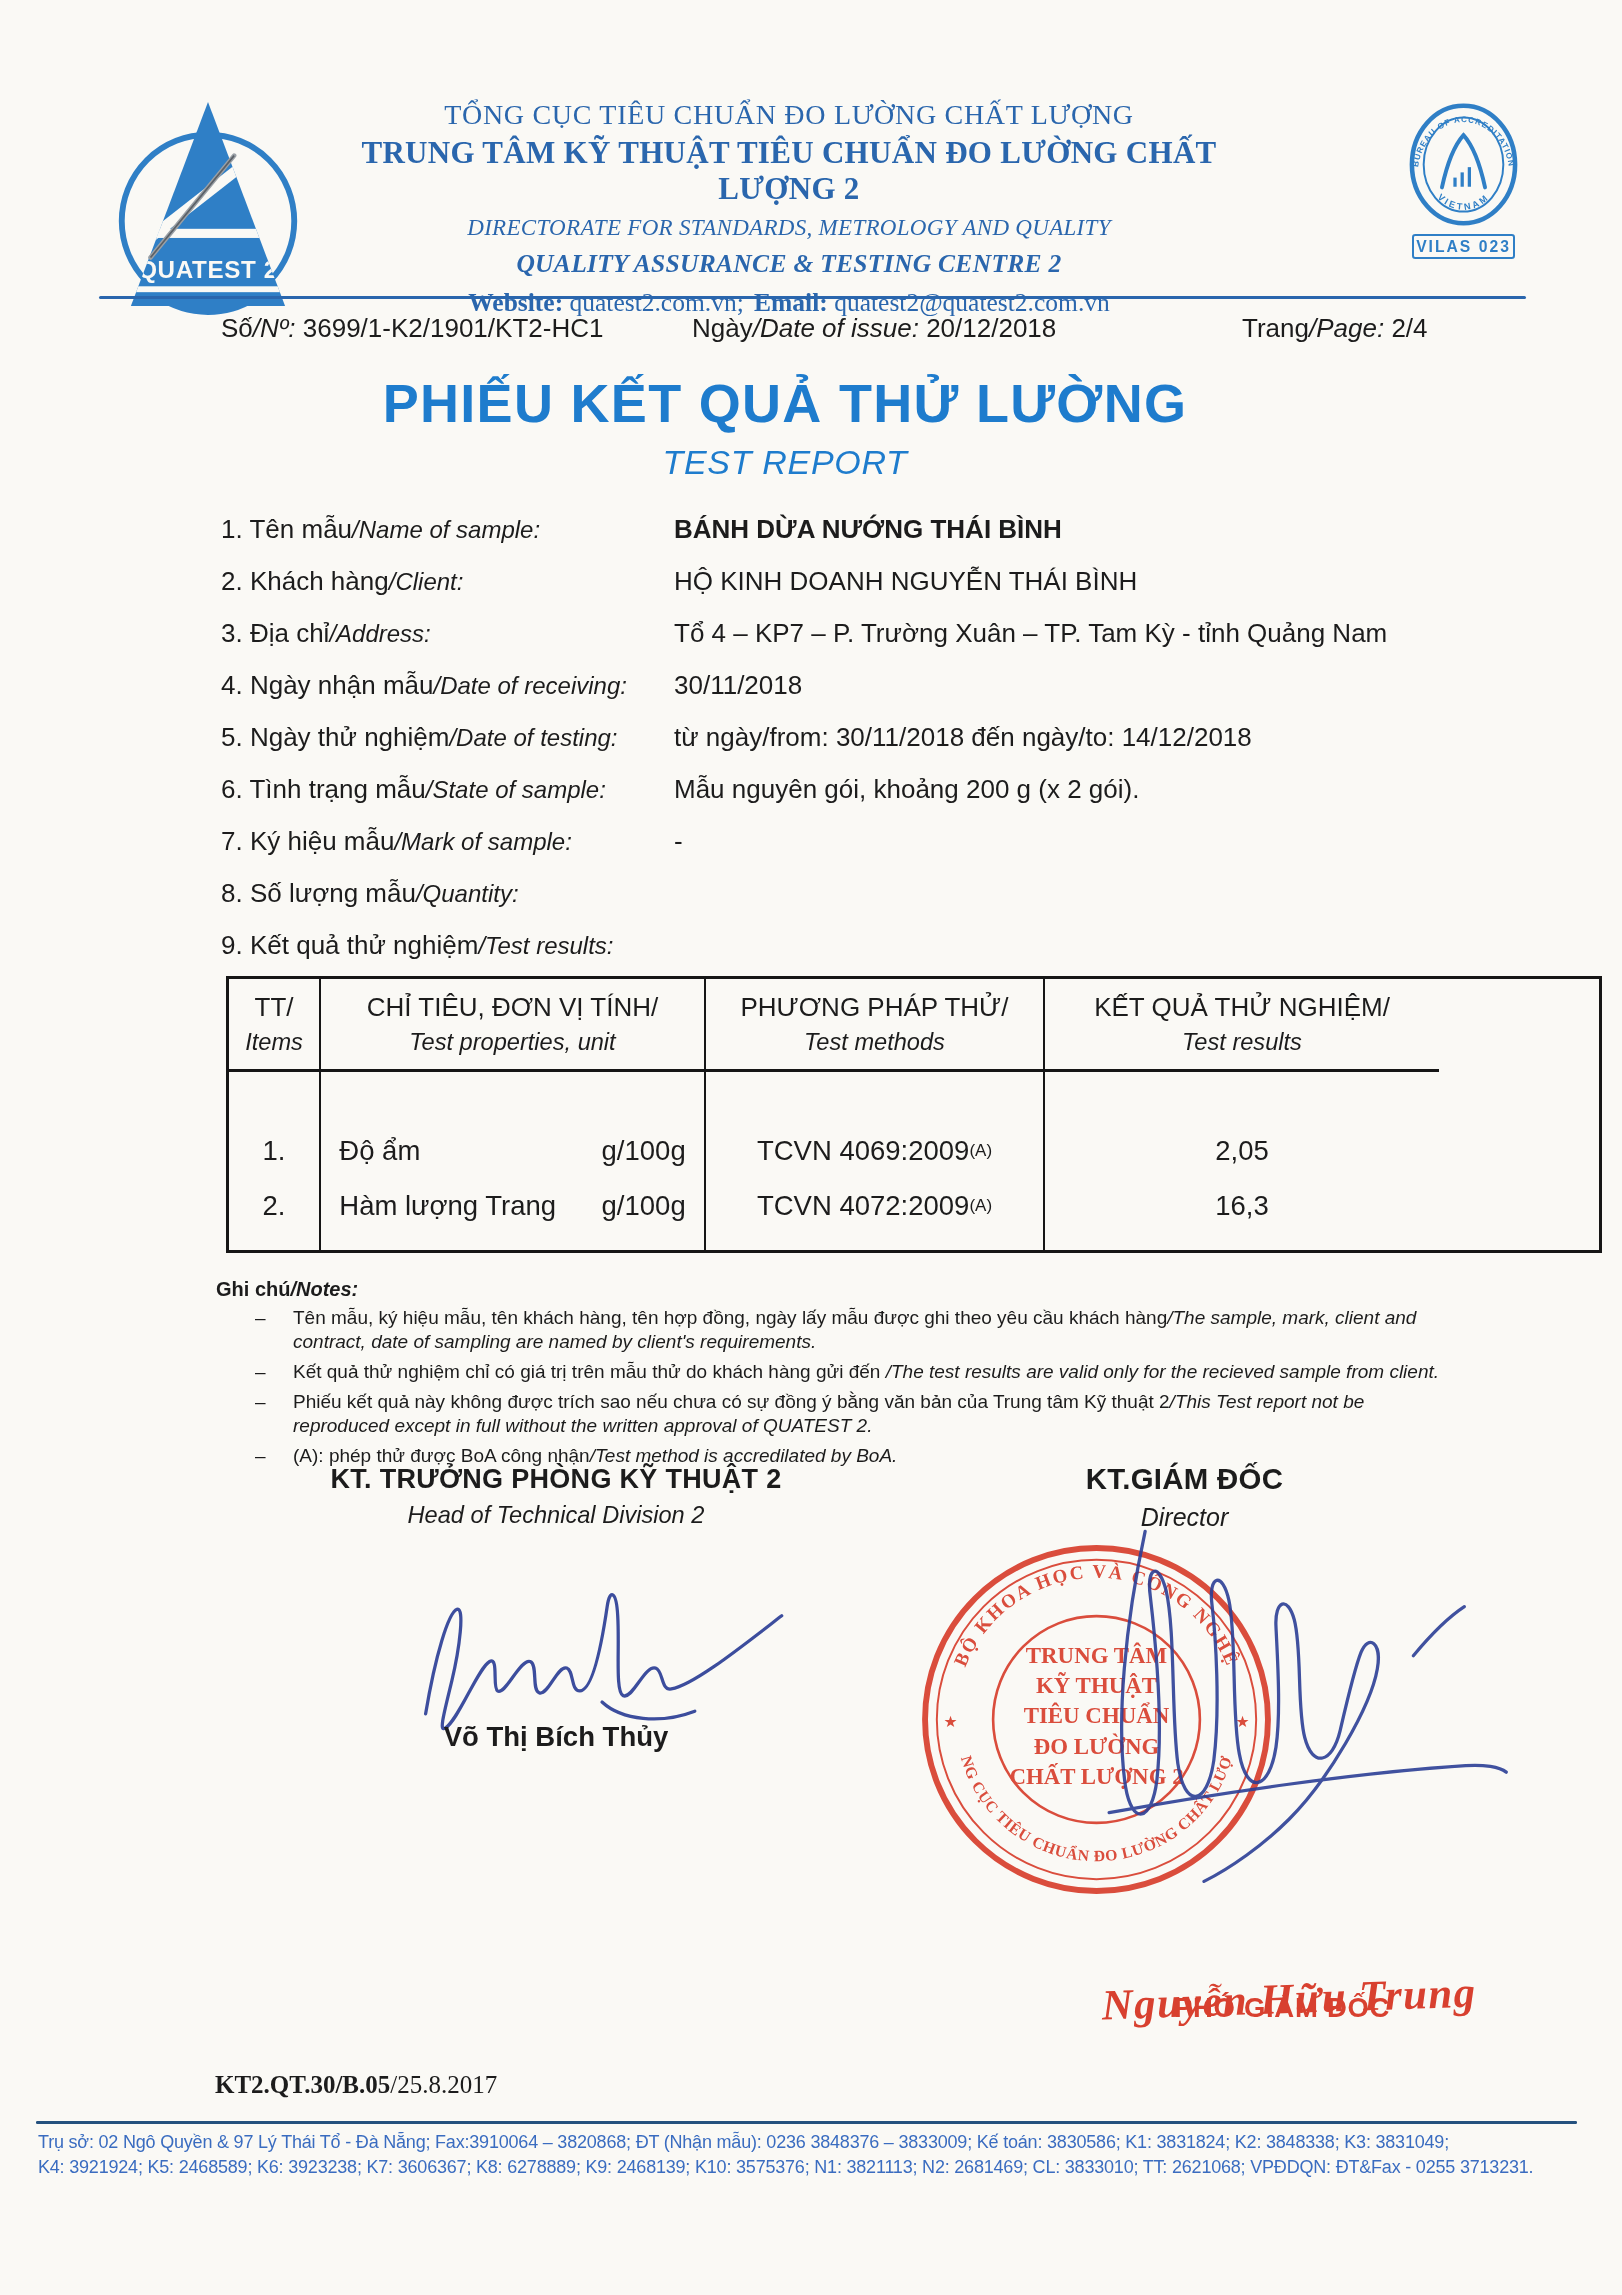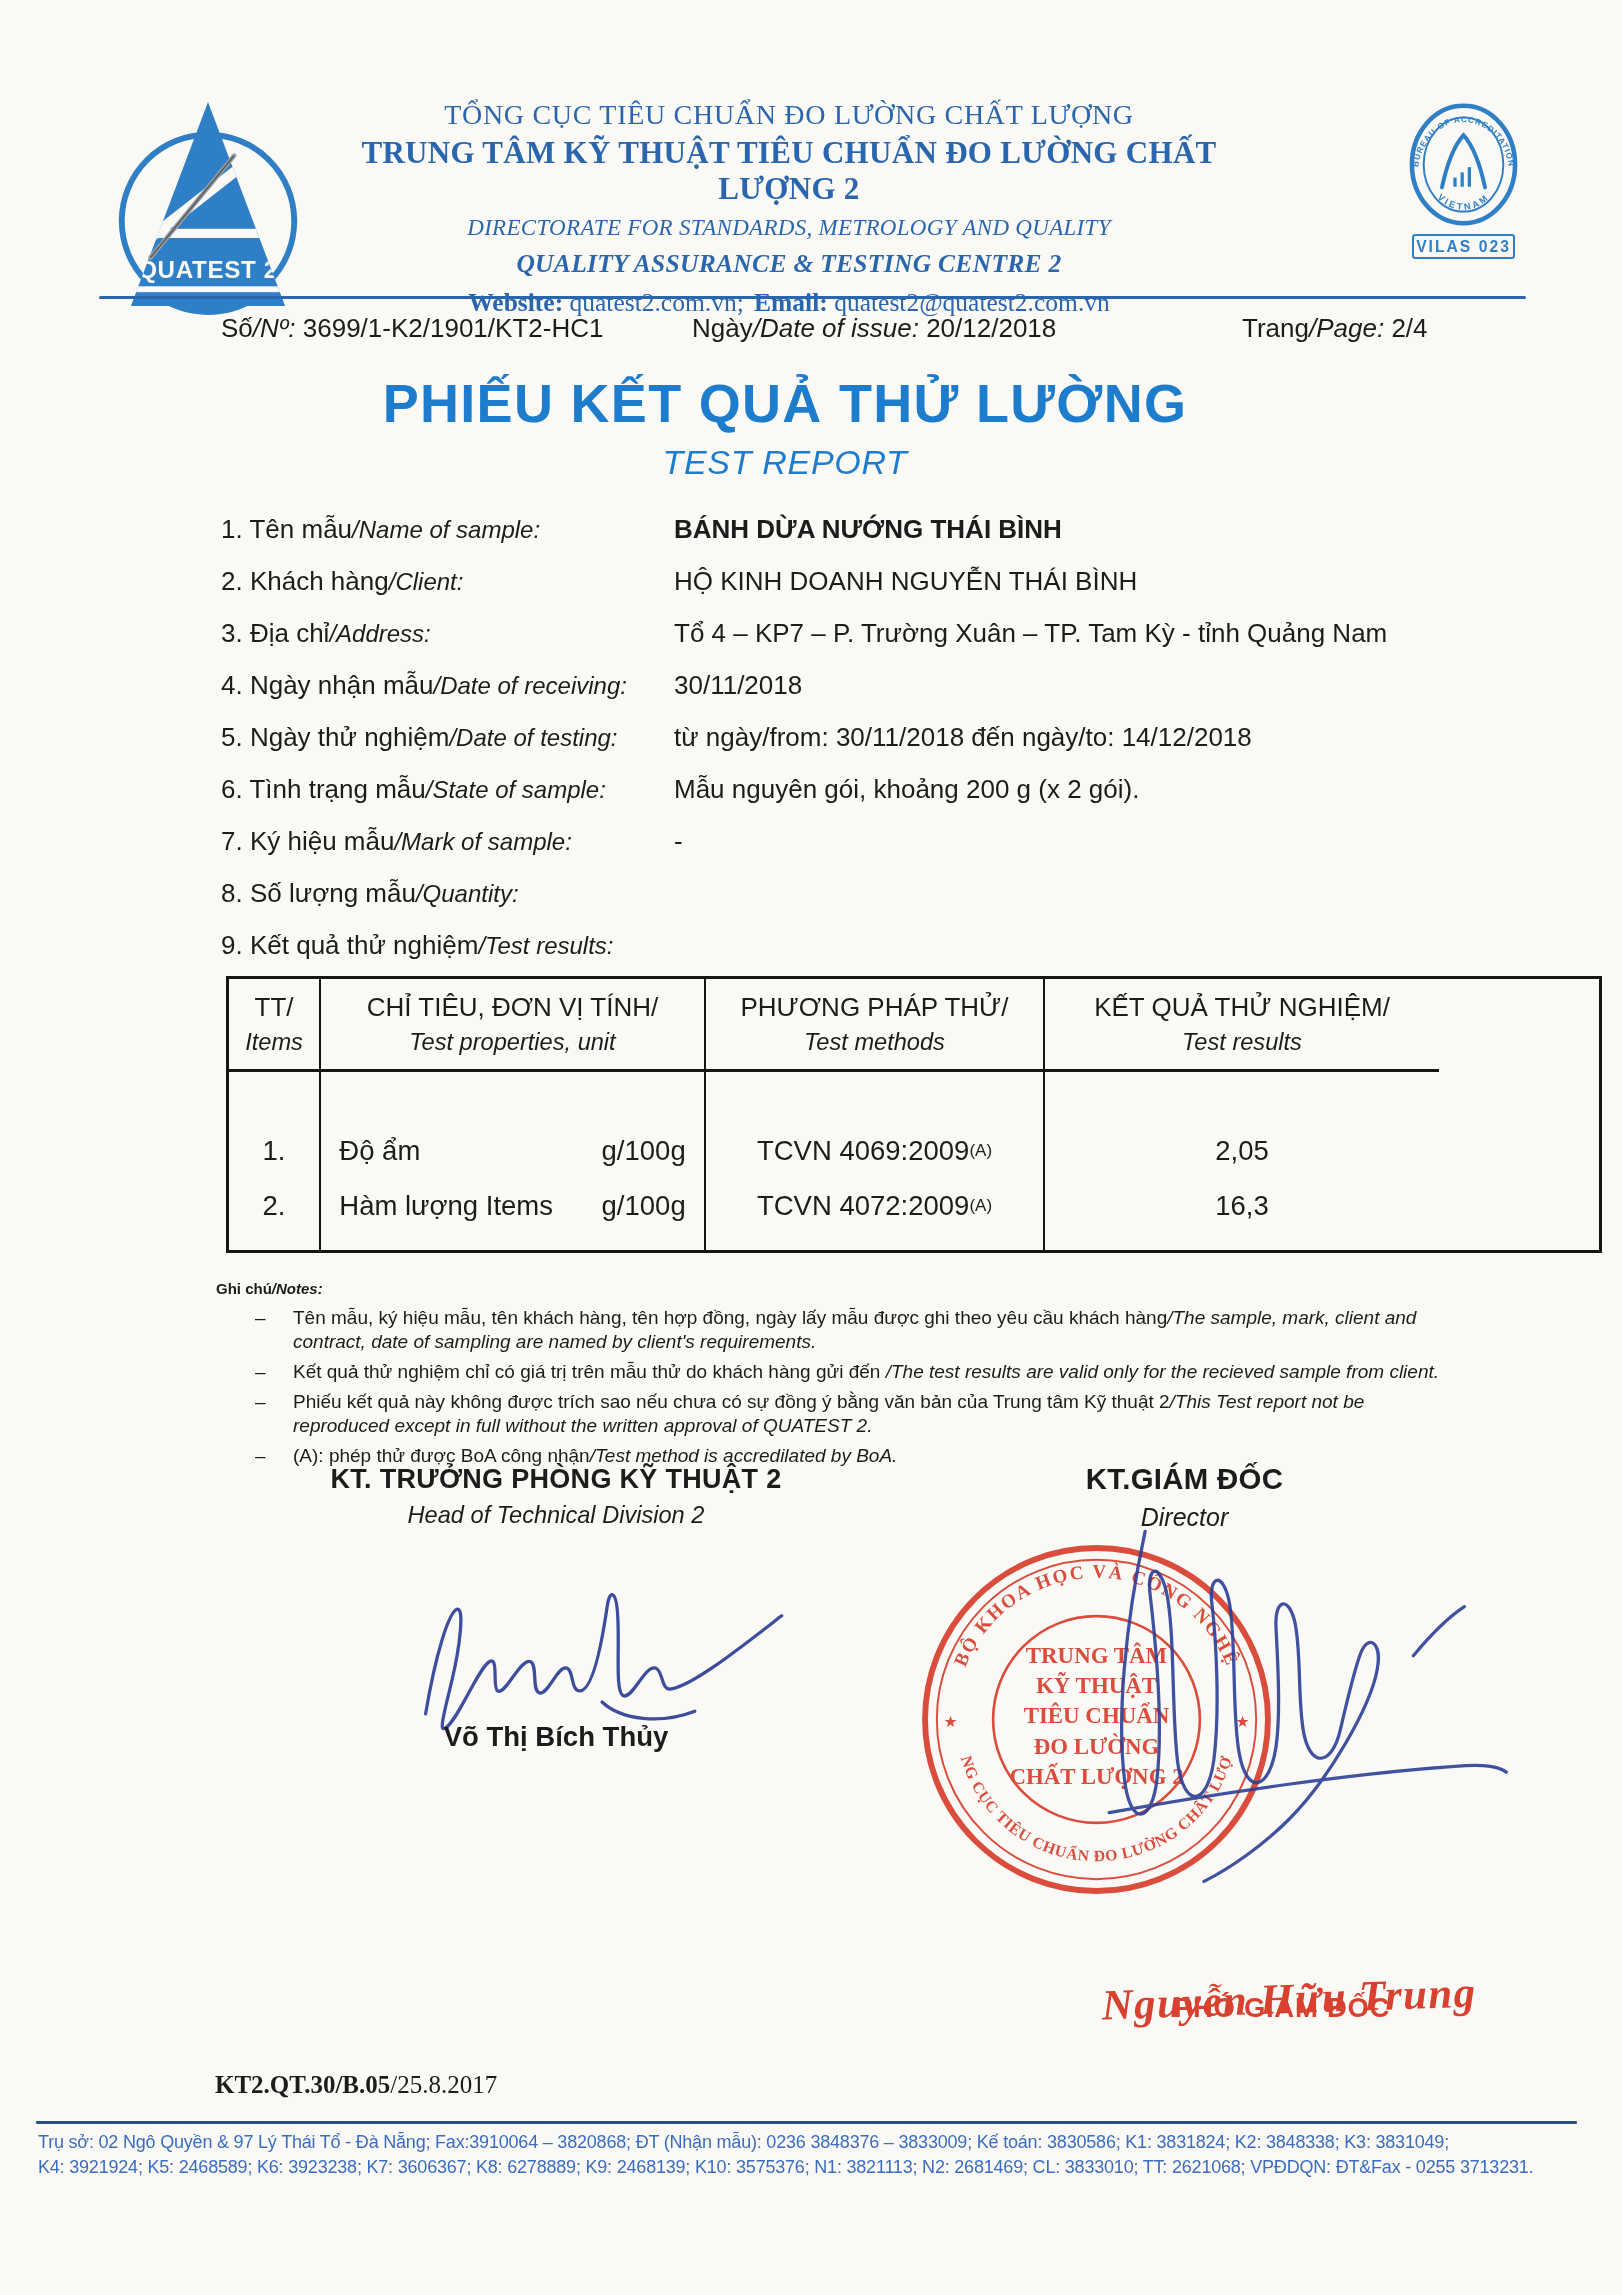--- a/index.html
+++ b/index.html
@@ -41,21 +41,21 @@
   .rtable .th:nth-child(4){border-right:none}
   .rtable .th .vi{font-size:26px}
   .rtable .th .en{font-size:23.6px;font-style:italic}
   .rtable .td{border-right:2px solid #161616;height:178px;padding-top:51px;font-size:27.5px}
   .rtable .td:last-child{border-right:none}
   .bline{height:55px;display:flex;align-items:center;justify-content:center}
   .bline.split{justify-content:space-between;padding:0 18.3px}
   sup{font-size:17px;vertical-align:super}
   
   .notes{font-size:19px;line-height:24px}
-  .notes .hd{font-size:15px;font-weight:bold;margin-bottom:5.2px}
+  .notes .hd{font-size:20px;font-weight:bold;margin-bottom:5.2px}
   .notes .hd .en{font-style:italic}
   .nrow{position:relative;padding-left:77px;margin-bottom:5.9px;width:1237px}
   .nrow .dash{position:absolute;left:39px;top:0}
   .nrow .en{font-style:italic}
   
   .sgt-vi{font-size:27px;font-weight:bold;letter-spacing:0.3px}
   .sgt-en{font-size:23.6px;font-style:italic;margin-top:6.5px}
   .sg-name{font-size:27.5px;font-weight:bold}
   .red{color:var(--red-stamp)}
   .pho{font-size:27.5px;font-weight:bold;letter-spacing:0.7px}
@@ -224,21 +224,21 @@
     <div class="td">
       <div class="bline">1.</div>
       <div class="bline">2.</div>
     </div>
     <div class="td">
       <div class="bline split">
         <span>Độ ẩm</span>
         <span>g/100g</span>
       </div>
       <div class="bline split">
-        <span>Hàm lượng Items</span>
+        <span>Hàm lượng Trang</span>
         <span>g/100g</span>
       </div>
     </div>
     <div class="td">
       <div class="bline">
         <span>TCVN 4069:2009</span>
           <sup>(A)</sup>
       </div>
       <div class="bline">
         <span>TCVN 4072:2009</span>

